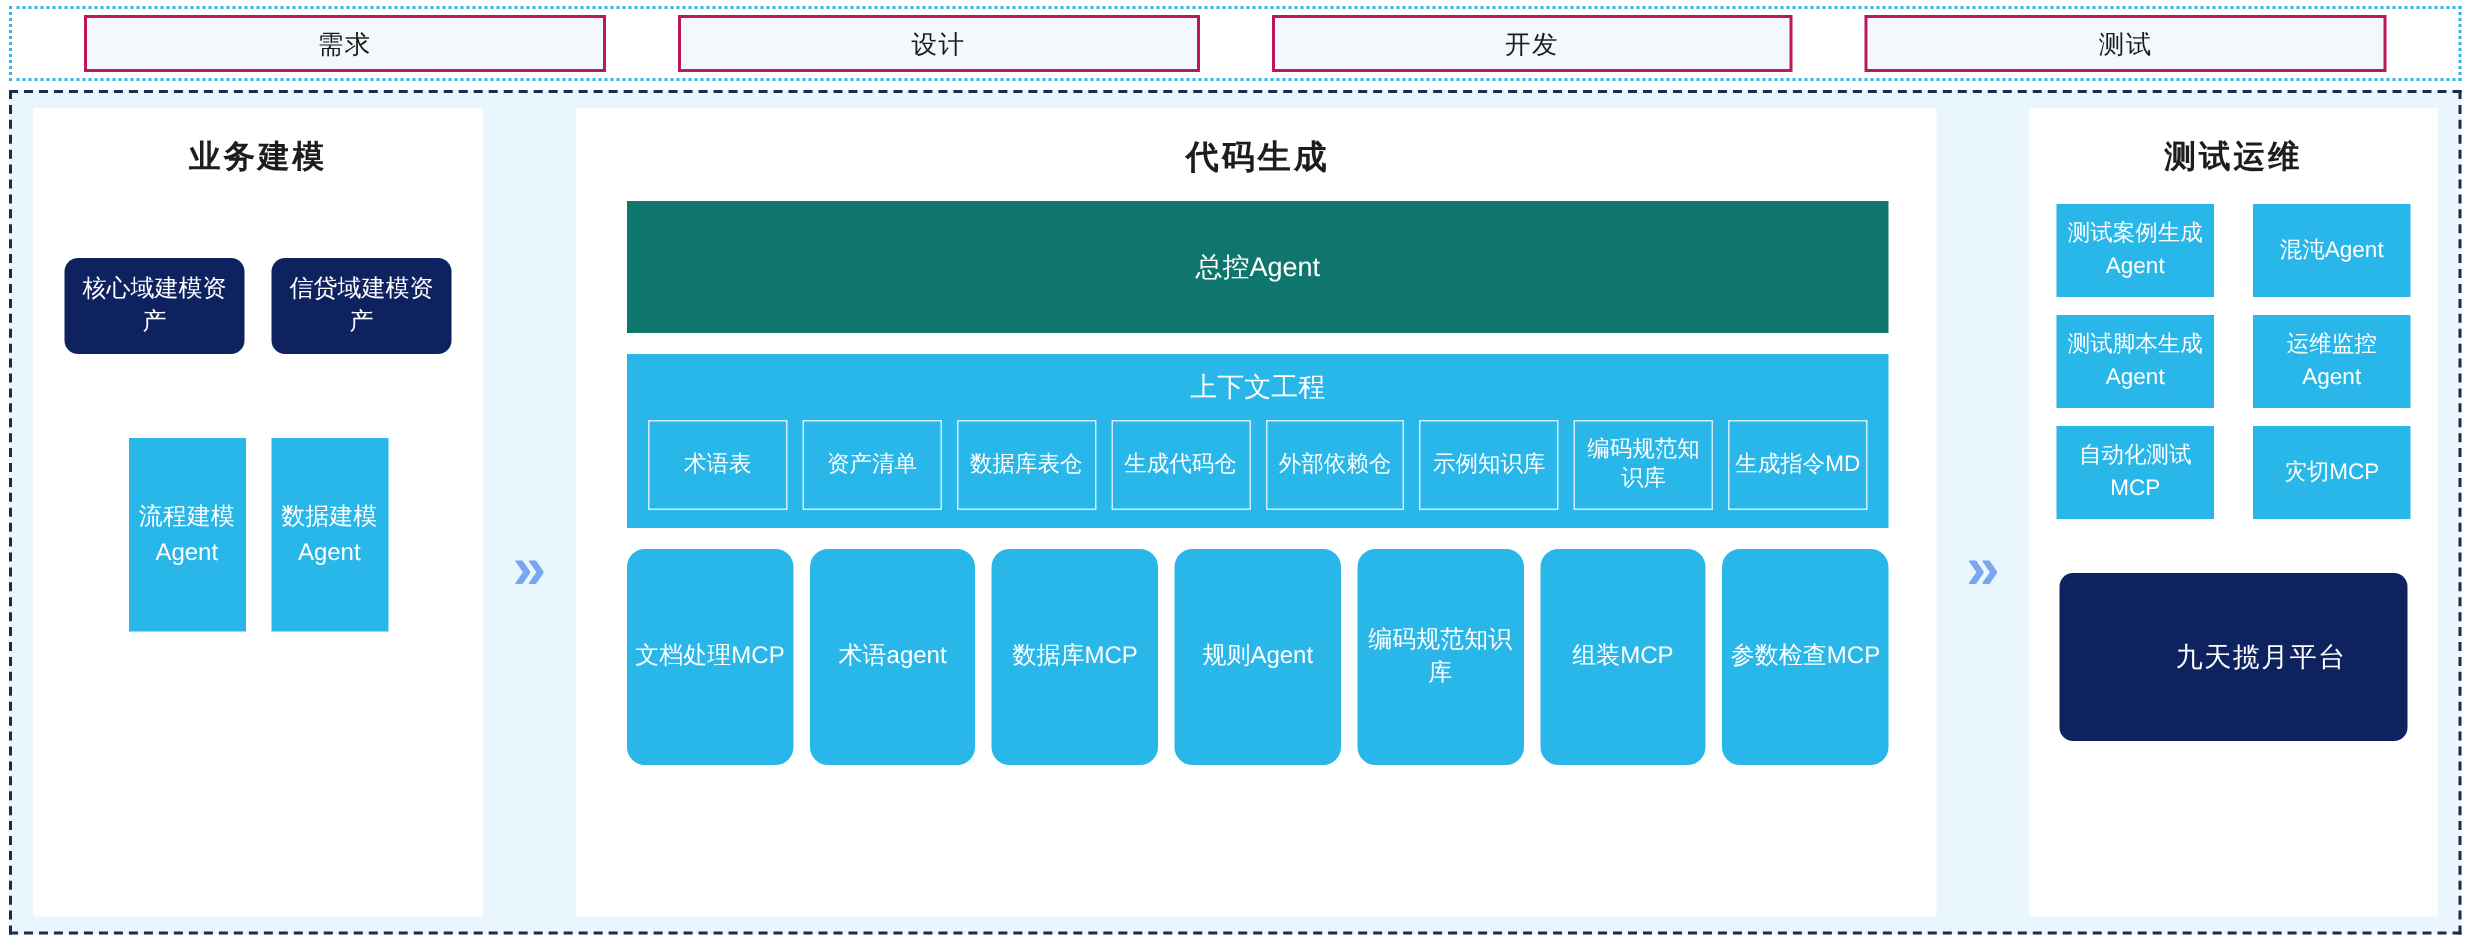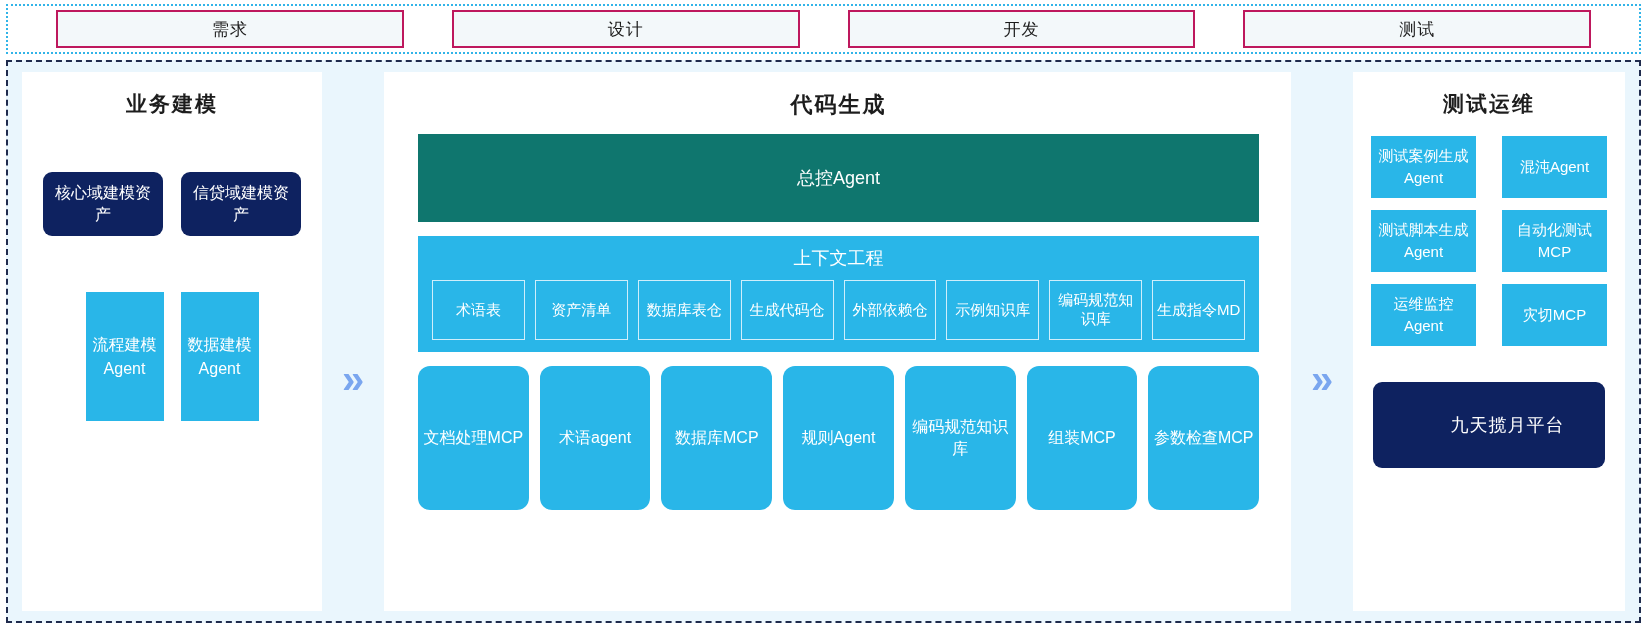--- a/index.html
+++ b/index.html
@@ -189,21 +189,21 @@
   .right-grid {
     display: grid;
     grid-template-columns: 1fr 1fr;
     gap: 12px 26px;
     margin-top: 12px;
     padding: 0 4px;
   }
   .right-grid .card-cyan { height: 62px; font-size: 15px; padding: 3px; }
   .platform-card {
     margin: 36px 6px 0 6px;
-    height: 86px;
+    height: 112px;
     background: #0e2260;
     color: #ffffff;
     border-radius: 9px;
     display: flex;
     align-items: center;
     justify-content: center;
     font-size: 18px;
     letter-spacing: 1px;
     padding-left: 37px;
   }
@@ -276,21 +276,21 @@
 
   <div class="chev">»</div>
 
   <div class="panel panel-right">
     <div class="panel-title">测试运维</div>
 
     <div class="right-grid">
       <div class="card-cyan">测试案例生成Agent</div>
       <div class="card-cyan">混沌Agent</div>
       <div class="card-cyan">测试脚本生成Agent</div>
+      <div class="card-cyan">运维监控Agent</div>
       <div class="card-cyan">自动化测试MCP</div>
-      <div class="card-cyan">运维监控Agent</div>
       <div class="card-cyan">灾切MCP</div>
     </div>
 
     <div class="platform-card">九天揽月平台</div>
   </div>
 
 </div>
 
 </body></html>

